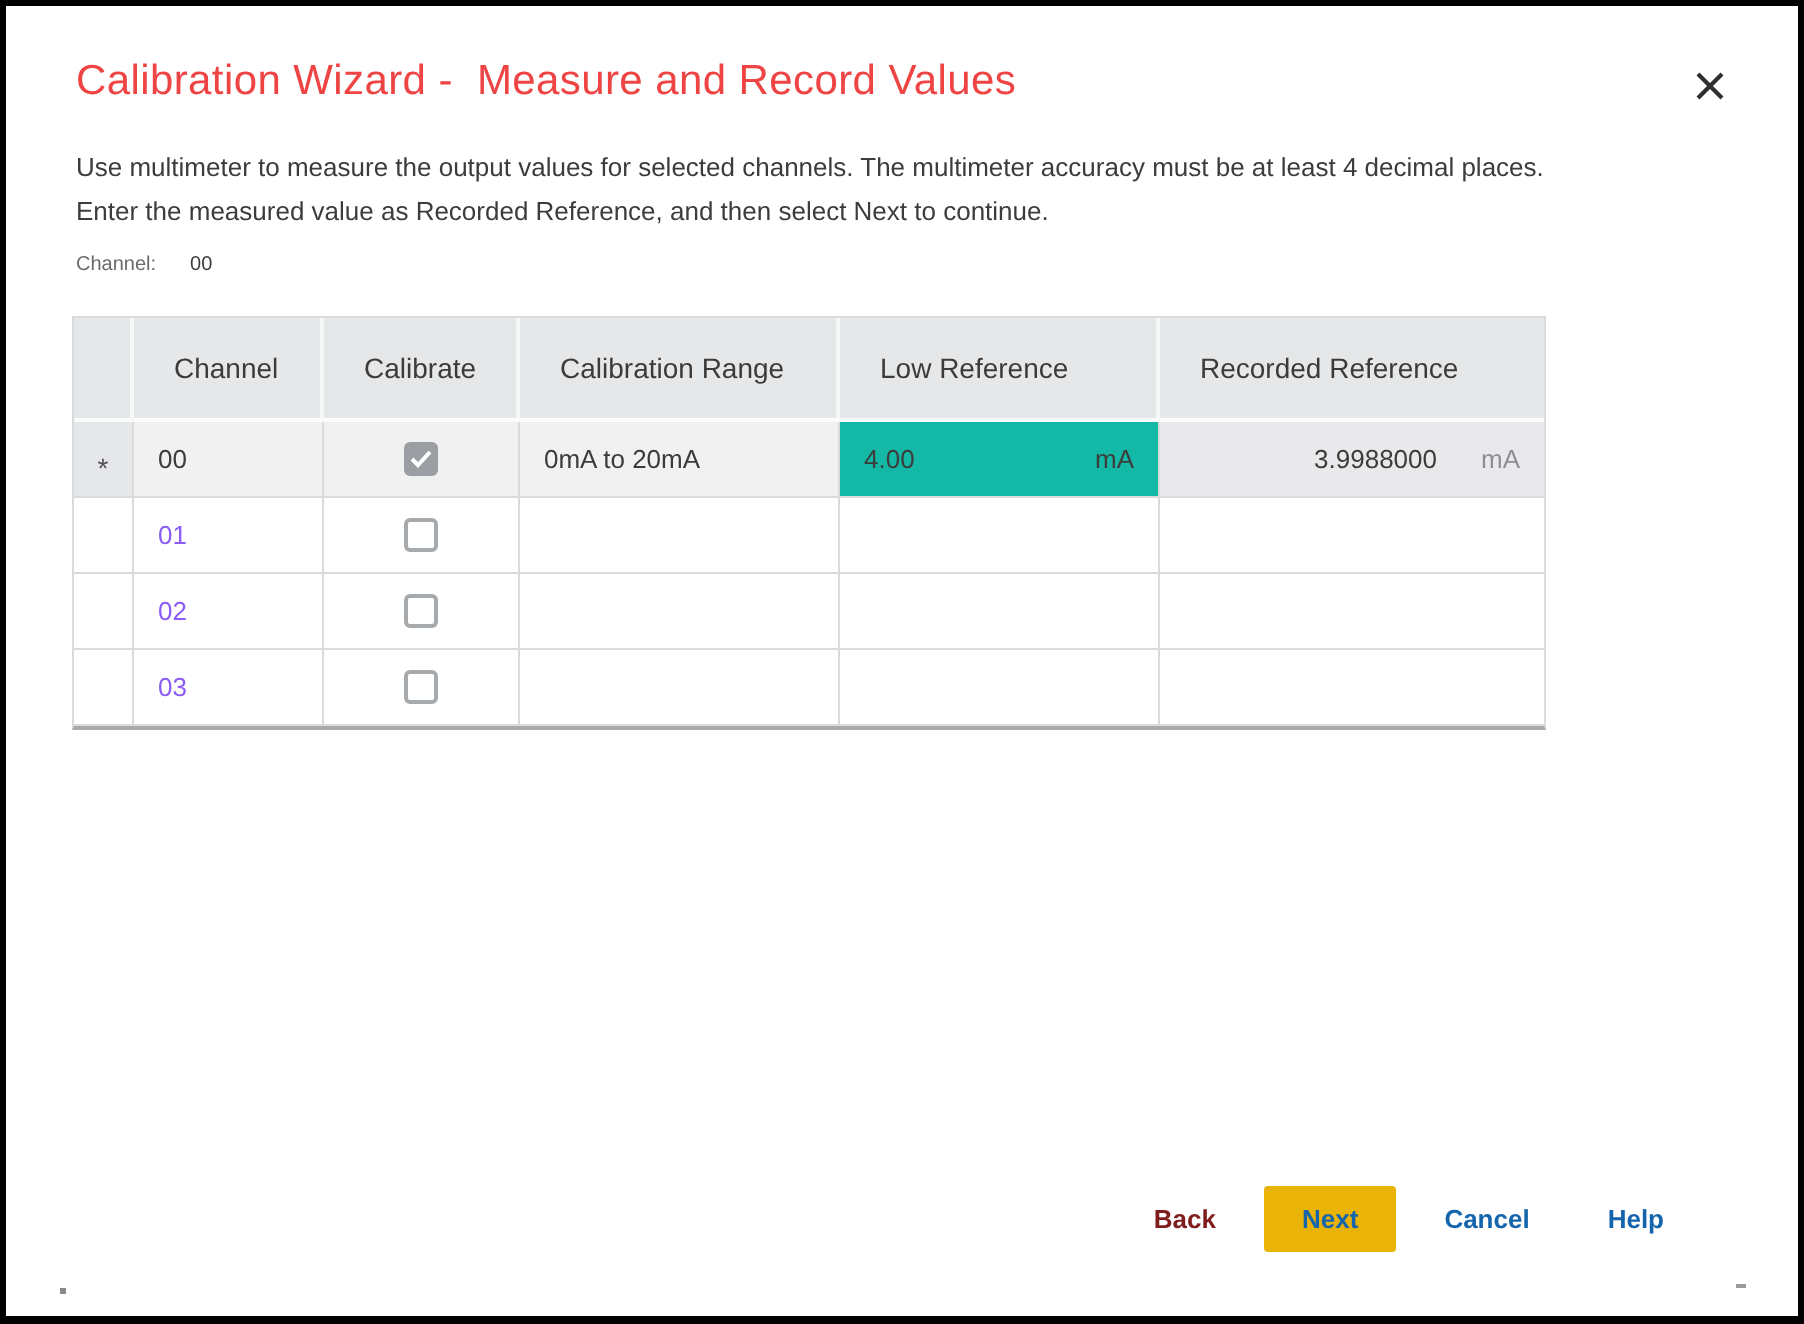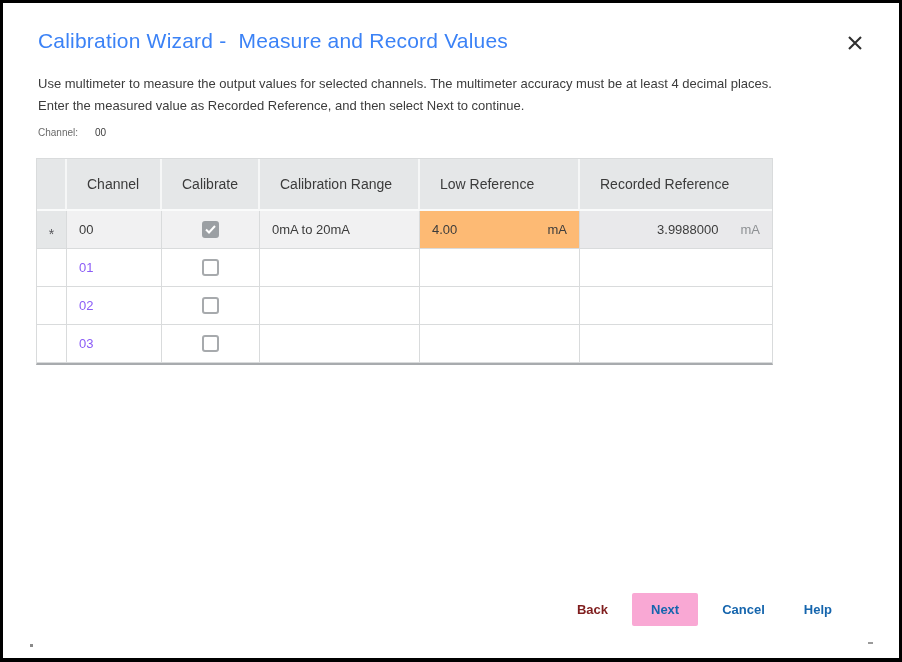--- a/index.html
+++ b/index.html
@@ -18,21 +18,21 @@
     box-sizing: border-box;
   }
   .dialog { position: relative; width: 100%; height: 100%; }
 
   
   .title-row {
     position: absolute; left: 35px; top: 26px; right: 36px;
     display: flex; justify-content: space-between; align-items: flex-start;
   }
   .title {
-    font-size: 21px; color: #3b82f6; white-space: pre;
+    font-size: 21px; color: #ef4444; white-space: pre;
     letter-spacing: 0.2px;
   }
   .close-btn {
     margin-top: 6px; cursor: pointer; line-height: 0;
   }
 
   
   .instructions {
     position: absolute; left: 35px; top: 70px;
     font-size: 13px; color: #3c3c3c; line-height: 22px;
@@ -71,21 +71,21 @@
     background: #e5e7e8;
     border-right: 2px solid #f6f7f7;
     border-bottom: 2px solid #fafbfb;
     font-size: 14px; color: #3b3b3b;
     padding-left: 20px;
   }
   .hcell.indicator-col { padding: 0; }
   .cell.indicator-col { justify-content: center; padding: 0; }
   .row-sel { background: #f1f1f2; }
   .row-sel.indicator-col { background: #e5e7e8; }
-  .row-sel.lowref-cell { background: #fdba74; justify-content: space-between; }
+  .row-sel.lowref-cell { background: #14b8a6; justify-content: space-between; }
   .row-sel.recorded-cell {
     background: #e9e9eb; justify-content: flex-end; gap: 22px;
   }
   .recorded-unit { color: #8d9093; }
   .indicator-mark { font-size: 14px; color: #55555a; line-height: 0; margin-top: 8px; }
   .dim-text { color: #8b5cf6; text-align: center; }
   .cb-col { justify-content: center; padding: 0; }
 
   
   .checkbox {
@@ -102,21 +102,21 @@
   .button-row {
     position: absolute; right: 52px; bottom: 32px;
     display: flex; align-items: center; gap: 9px;
     font-size: 13px; font-weight: bold;
   }
   .btn {
     padding: 9px 15px; border: none; background: transparent;
     font: inherit; color: #1565ad; cursor: pointer; border-radius: 2px;
   }
   .btn.disabled { color: #7f1d1d; cursor: default; }
-  .btn.primary { background: #f9a8d4; padding: 9px 19px; }
+  .btn.primary { background: #eab308; padding: 9px 19px; }
 
   
   .artifact { position: absolute; background: #8a8a8a; }
   .artifact.left { left: 27px; bottom: 11px; width: 3px; height: 3px; }
   .artifact.right { right: 26px; bottom: 14px; width: 5px; height: 2px; background: #9a9a9a; }
 </style>
 </head>
 <body>
 
 <div class="frame">

